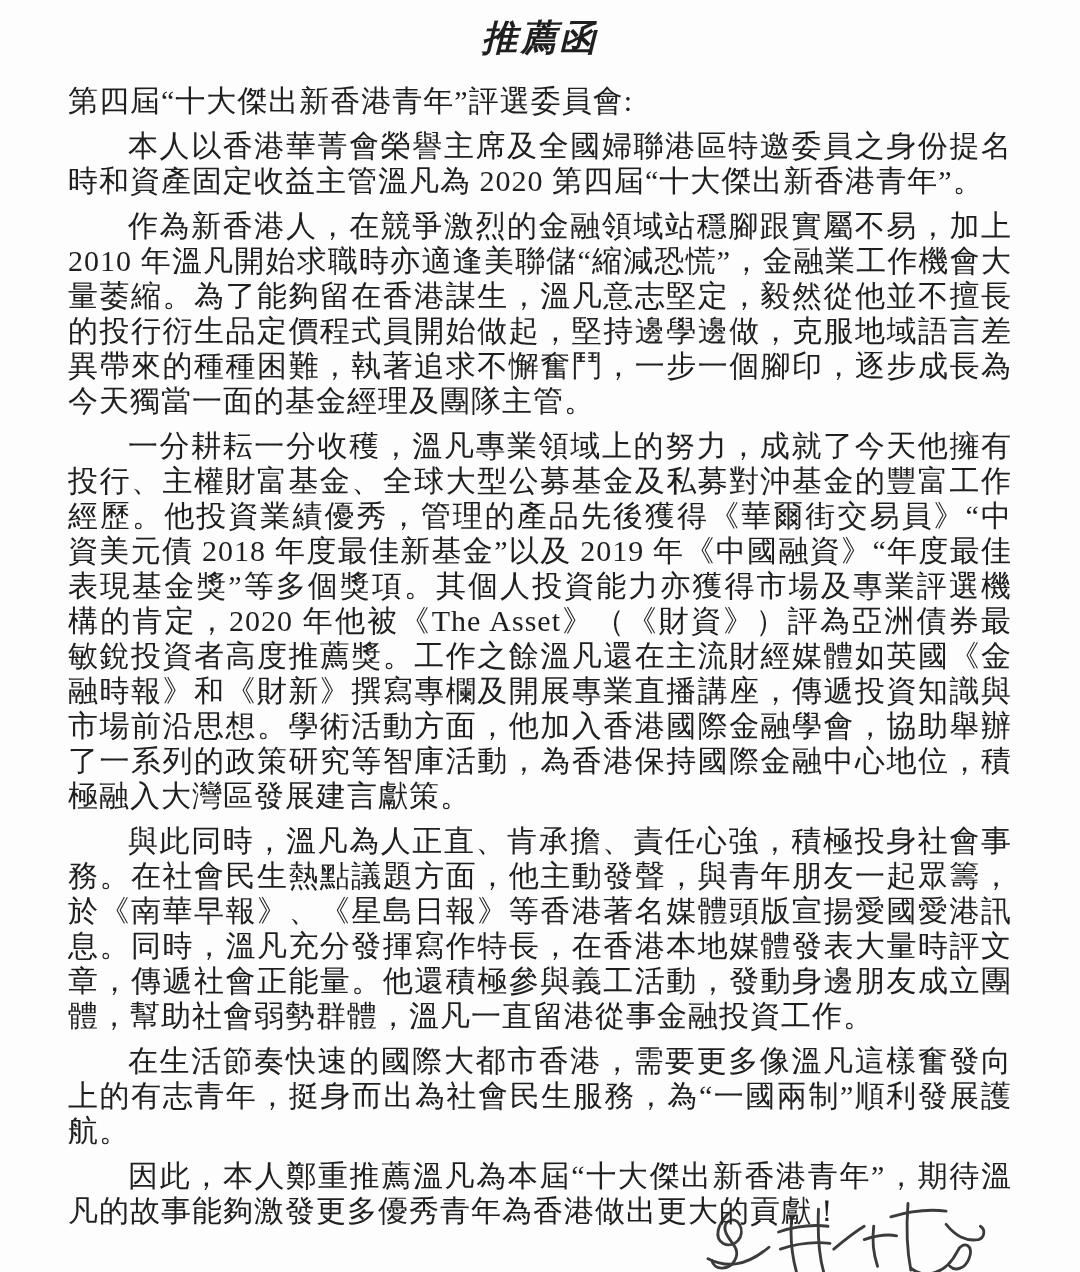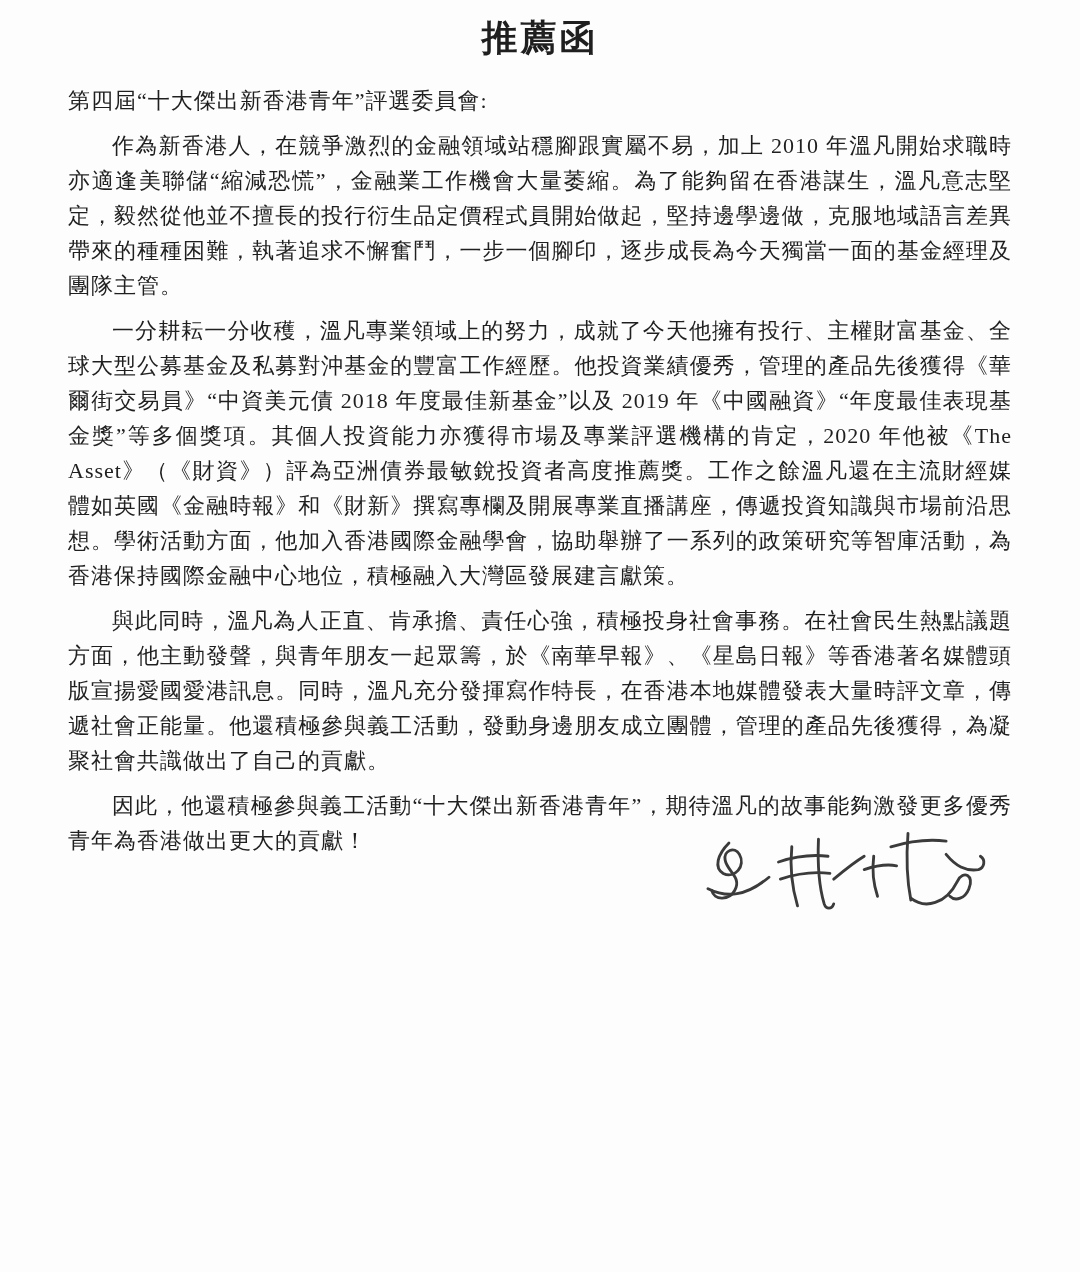--- a/index.html
+++ b/index.html
@@ -18,23 +18,24 @@
     overflow: hidden;
     font-family: "Liberation Serif", "DejaVu Serif", serif;
     color: #1f1f1f;
   }
   .doc-title {
     text-align: center;
     font-size: 36px;
     font-weight: 700;
     letter-spacing: 3px;
     margin: 4px 0 20px 0;
+    font-style: italic;
   }
   .body-text p {
-    font-size: 22px;
+    font-size: 30px;
     line-height: 35px;
     letter-spacing: 1px;
     text-align: justify;
     margin: 0 0 10px 0;
   }
   .salutation {
     text-indent: 0;
   }
   .para {
     text-indent: 2em;
@@ -58,30 +59,32 @@
 </head>
 <body>
 
 <div class="page">
 
   <h1 class="doc-title">推薦函</h1>
 
   <div class="body-text">
     <p class="salutation">第四屆“十大傑出新香港青年”評選委員會:</p>
 
+    <p class="para">本人以香港華菁會榮譽主席及全國婦聯港區特邀委員之身份提名時和資產固定收益主管溫凡為 2020 第四屆“十大傑出新香港青年”。</p>
 
 
     <p class="para">作為新香港人，在競爭激烈的金融領域站穩腳跟實屬不易，加上 2010 年溫凡開始求職時亦適逢美聯儲“縮減恐慌”，金融業工作機會大量萎縮。為了能夠留在香港謀生，溫凡意志堅定，毅然從他並不擅長的投行衍生品定價程式員開始做起，堅持邊學邊做，克服地域語言差異帶來的種種困難，執著追求不懈奮鬥，一步一個腳印，逐步成長為今天獨當一面的基金經理及團隊主管。</p>
 
     <p class="para">一分耕耘一分收穫，溫凡專業領域上的努力，成就了今天他擁有投行、主權財富基金、全球大型公募基金及私募對沖基金的豐富工作經歷。他投資業績優秀，管理的產品先後獲得《華爾街交易員》“中資美元債 2018 年度最佳新基金”以及 2019 年《中國融資》“年度最佳表現基金獎”等多個獎項。其個人投資能力亦獲得市場及專業評選機構的肯定，2020 年他被《The Asset》（《財資》）評為亞洲債券最敏銳投資者高度推薦獎。工作之餘溫凡還在主流財經媒體如英國《金融時報》和《財新》撰寫專欄及開展專業直播講座，傳遞投資知識與市場前沿思想。學術活動方面，他加入香港國際金融學會，協助舉辦了一系列的政策研究等智庫活動，為香港保持國際金融中心地位，積極融入大灣區發展建言獻策。</p>
 
-    <p class="para">與此同時，溫凡為人正直、肯承擔、責任心強，積極投身社會事務。在社會民生熱點議題方面，他主動發聲，與青年朋友一起眾籌，於《南華早報》、《星島日報》等香港著名媒體頭版宣揚愛國愛港訊息。同時，溫凡充分發揮寫作特長，在香港本地媒體發表大量時評文章，傳遞社會正能量。他還積極參與義工活動，發動身邊朋友成立團體，管理的產品先後獲得，為凝聚社會共識做出了自己的貢獻。</p>
+    <p class="para">與此同時，溫凡為人正直、肯承擔、責任心強，積極投身社會事務。在社會民生熱點議題方面，他主動發聲，與青年朋友一起眾籌，於《南華早報》、《星島日報》等香港著名媒體頭版宣揚愛國愛港訊息。同時，溫凡充分發揮寫作特長，在香港本地媒體發表大量時評文章，傳遞社會正能量。他還積極參與義工活動，發動身邊朋友成立團體，幫助社會弱勢群體，溫凡一直留港從事金融投資工作。</p>
 
+    <p class="para">在生活節奏快速的國際大都市香港，需要更多像溫凡這樣奮發向上的有志青年，挺身而出為社會民生服務，為“一國兩制”順利發展護航。</p>
 
-    <p class="para">因此，他還積極參與義工活動“十大傑出新香港青年”，期待溫凡的故事能夠激發更多優秀青年為香港做出更大的貢獻！</p>
+    <p class="para">因此，本人鄭重推薦溫凡為本屆“十大傑出新香港青年”，期待溫凡的故事能夠激發更多優秀青年為香港做出更大的貢獻！</p>
   </div>
 
   <div class="sig-area">
 
     <div class="sig-svg-wrap" role="img" aria-label="饒桂珠">
       <svg viewBox="0 0 310 105" fill="none" xmlns="http://www.w3.org/2000/svg">
         <g stroke="#2b2b2b" stroke-width="3" stroke-linecap="round" fill="none" opacity="0.92">
           <path d="M30,22 C18,34 14,48 24,54 C36,60 48,46 41,34 C36,25 24,30 26,40 C28,52 44,58 36,72 C30,83 14,82 12,72"></path>
           <path d="M8,70 C28,80 48,78 72,58"></path>
           <path d="M96,26 C94,46 96,68 102,88"></path>

